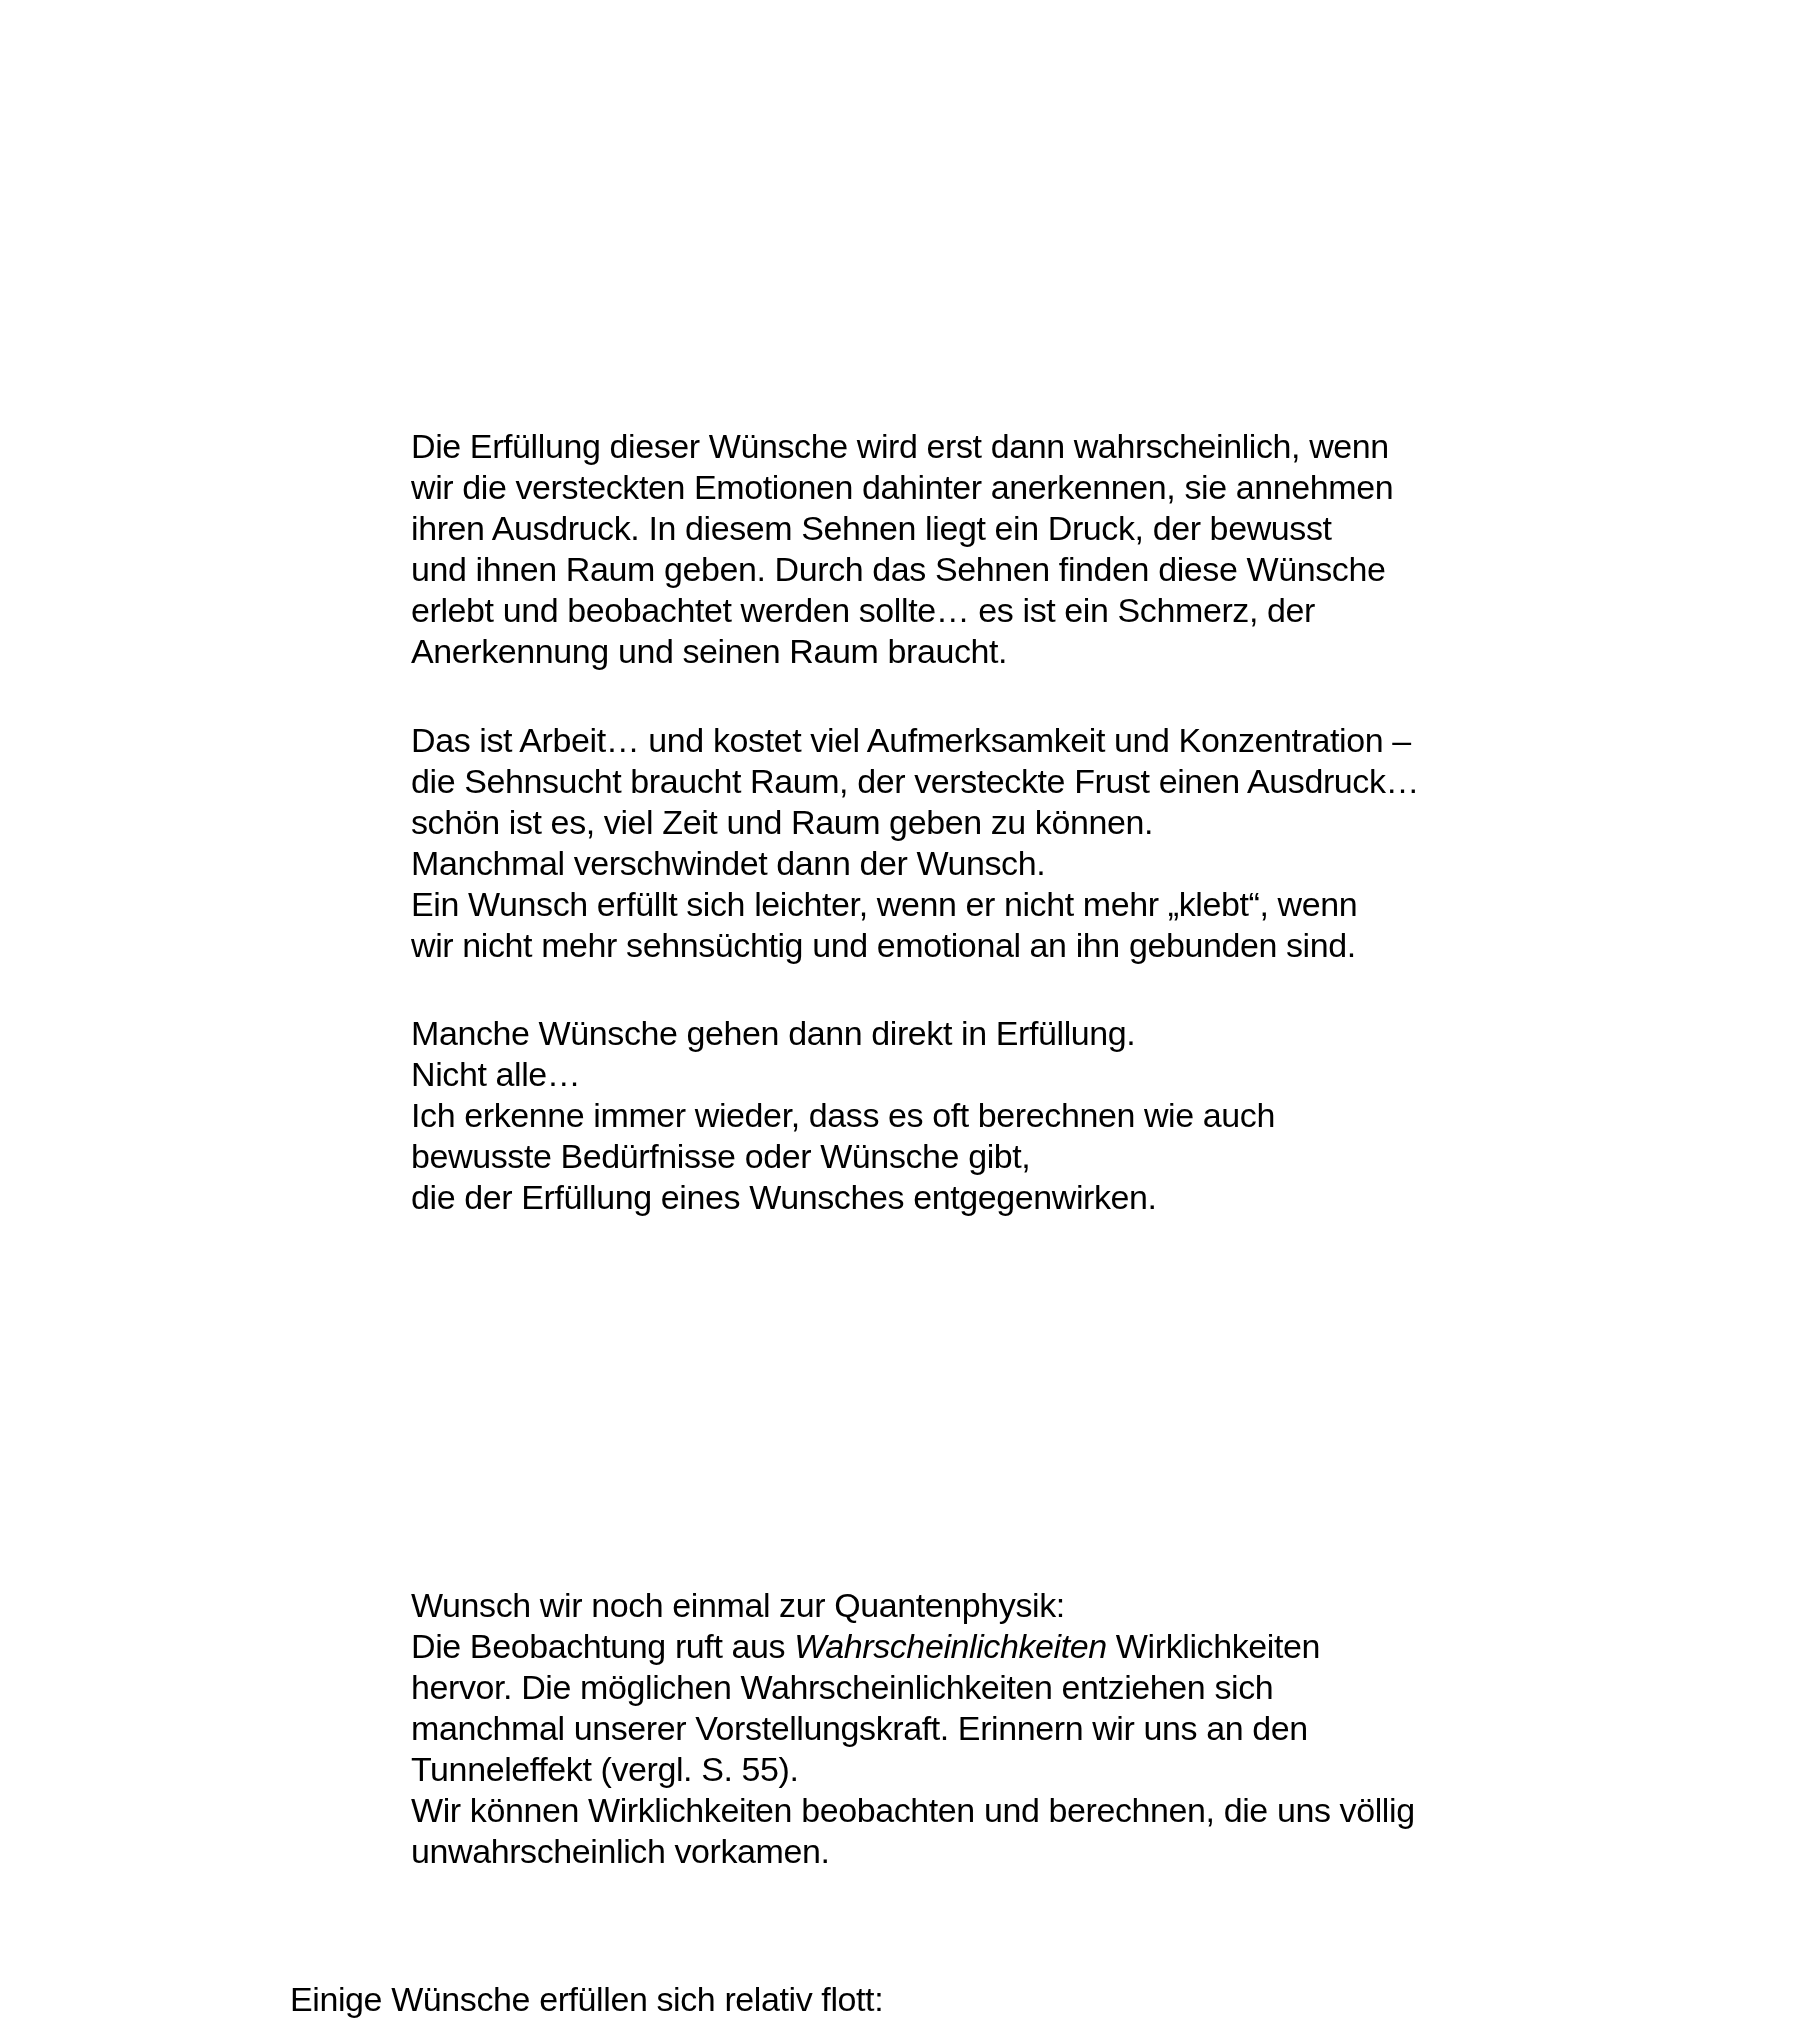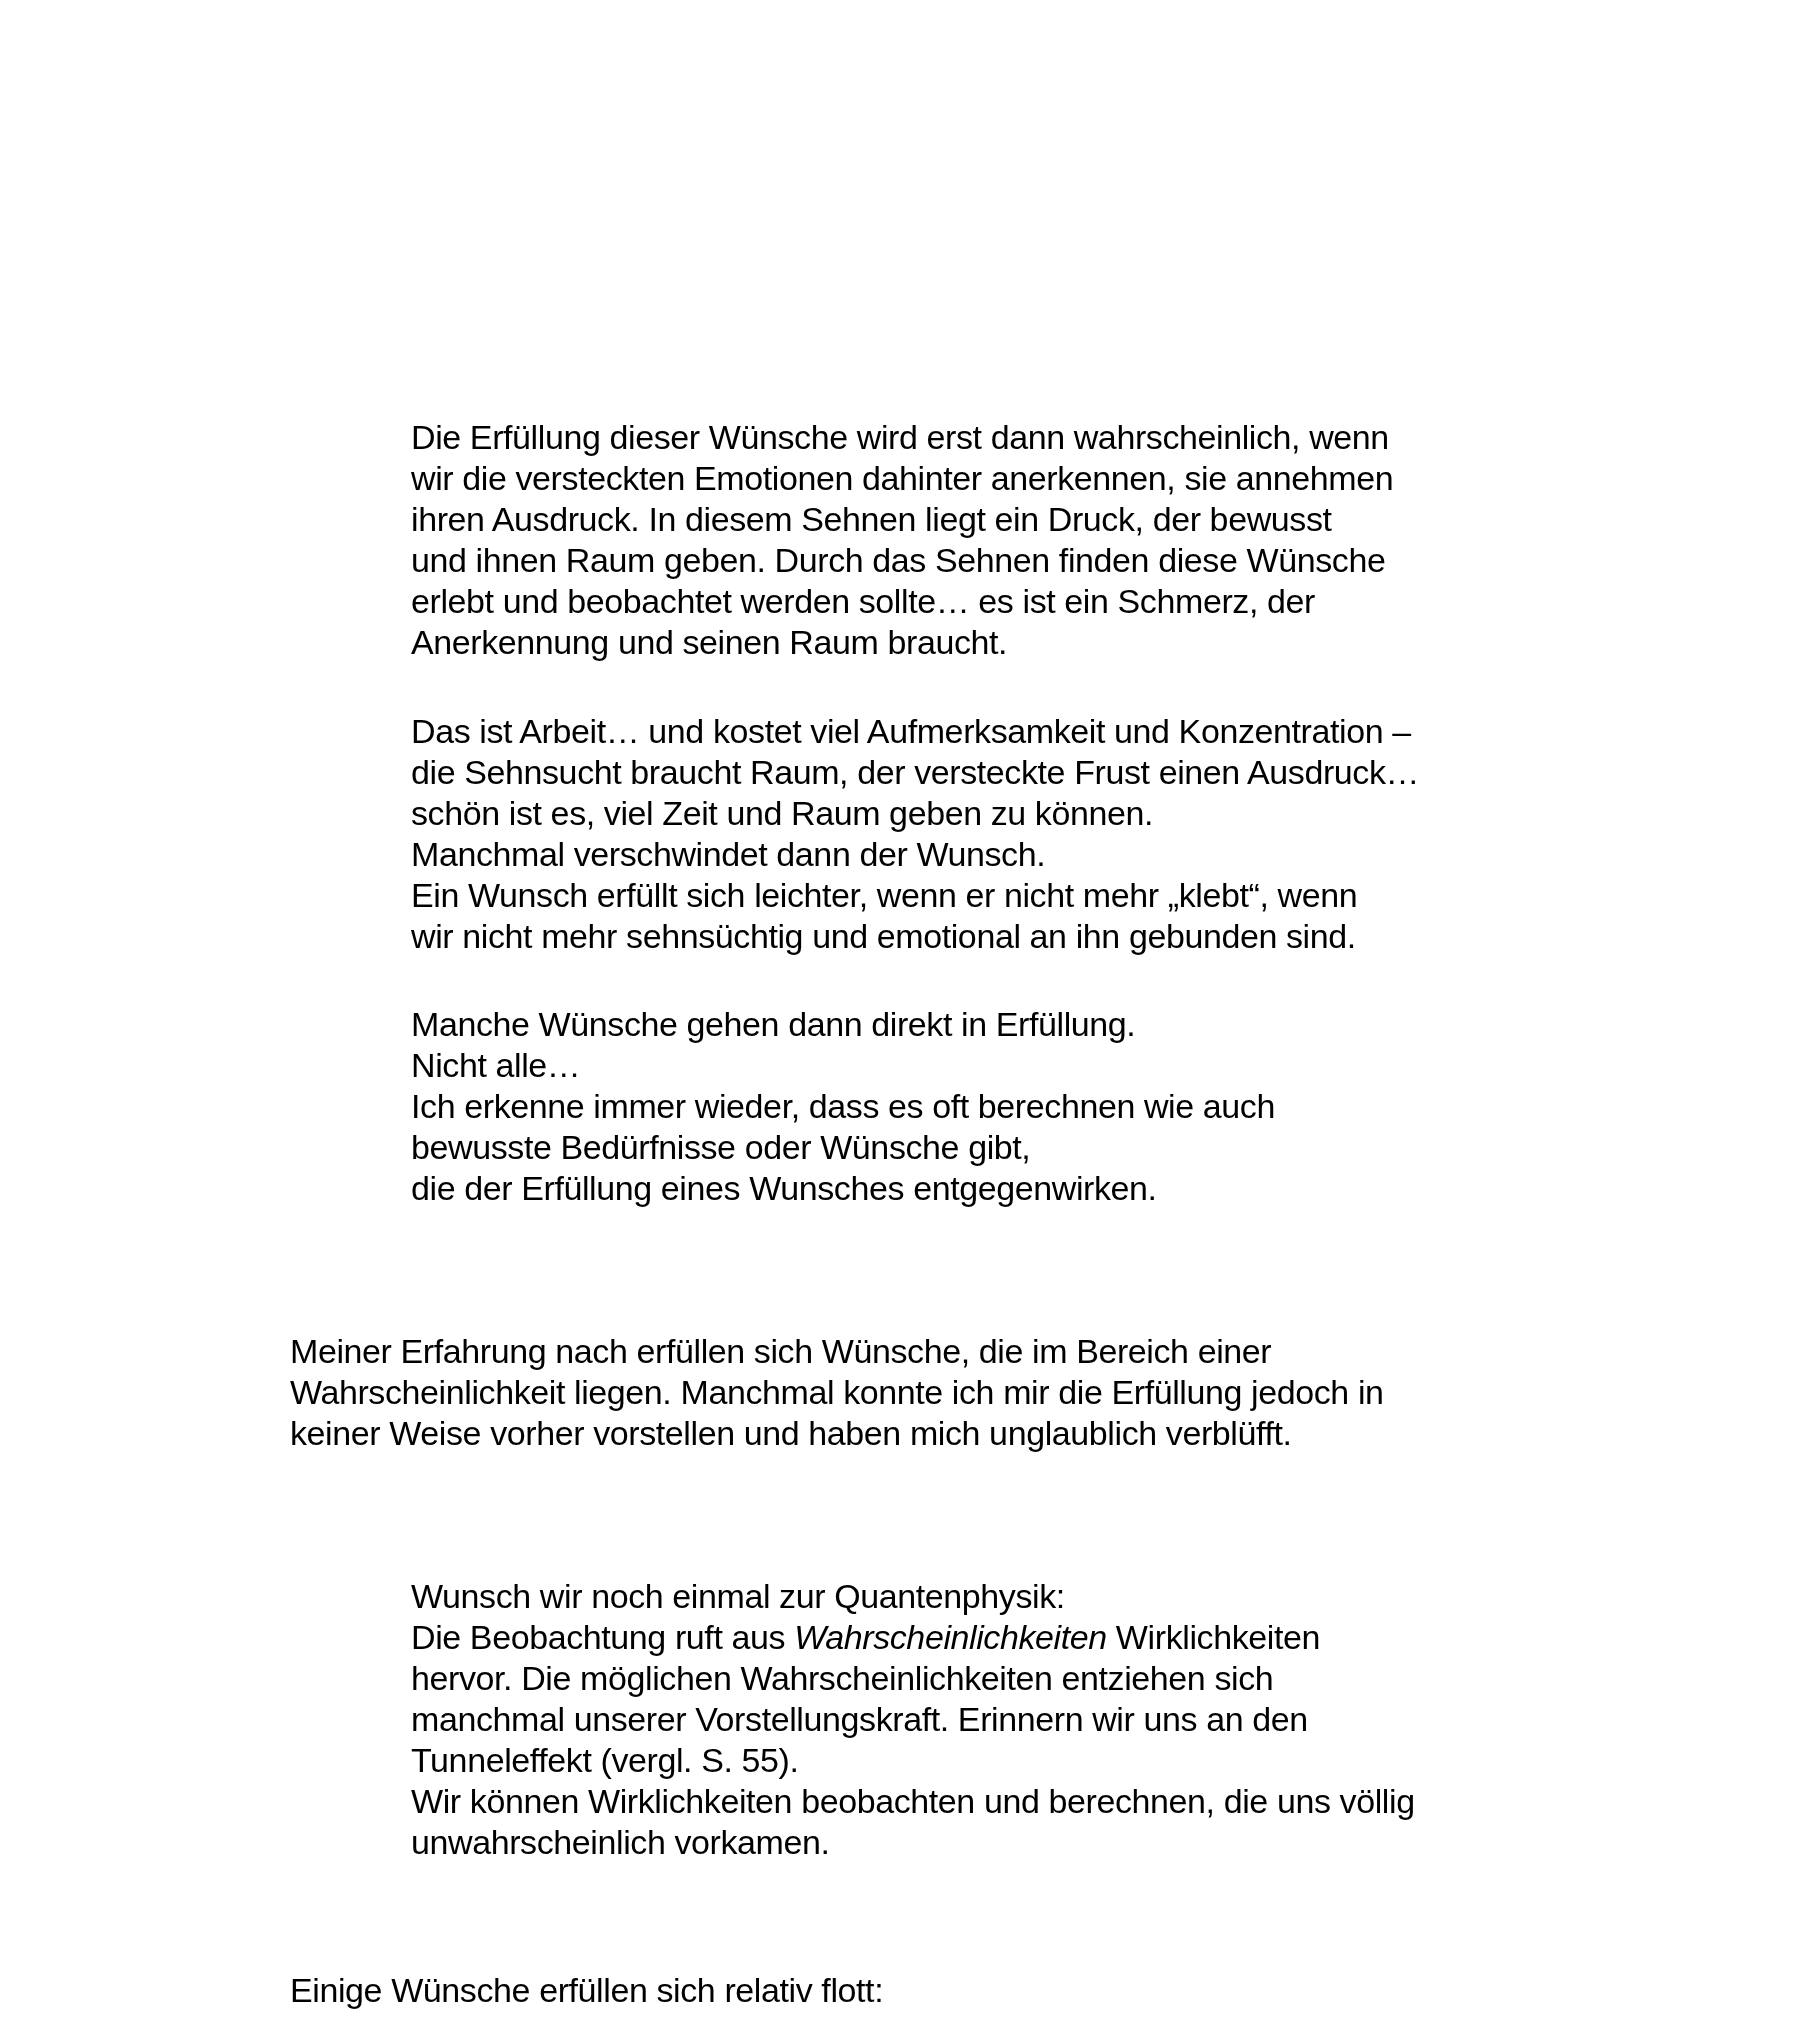--- a/index.html
+++ b/index.html
@@ -8,21 +8,21 @@
     position: relative;
     width: 1819px;
     height: 2582px;
     background: #ffffff;
     color: #000000;
     font-family: "Liberation Sans", "DejaVu Sans", sans-serif;
     font-size: 34px;
     line-height: 41px;
     letter-spacing: -0.4px;
   }
-  .block { position: absolute; }
+  .block { position: absolute; margin-top: 9px; }
   .indent-block { left: 411px; width: 1215px; }
   .full-block { left: 290px; width: 1302px; }
   .ln { white-space: nowrap; }
   .italic { font-style: italic; }
 </style>
 </head>
 <body>
 
 <div class="page">
 
@@ -45,25 +45,20 @@
   </div>
 
   <div class="block indent-block" style="top:1004px">
     <div class="ln">Manche Wünsche gehen dann direkt in Erfüllung.</div>
     <div class="ln">Nicht alle…</div>
     <div class="ln">Ich erkenne immer wieder, dass es oft berechnen wie auch</div>
     <div class="ln">bewusste Bedürfnisse oder Wünsche gibt,</div>
     <div class="ln">die der Erfüllung eines Wunsches entgegenwirken.</div>
   </div>
 
-  <div class="block full-block" style="top:1331px">
-    <div class="ln">Meiner Erfahrung nach erfüllen sich Wünsche, die im Bereich einer</div>
-    <div class="ln">Wahrscheinlichkeit liegen. Manchmal konnte ich mir die Erfüllung jedoch in</div>
-    <div class="ln">keiner Weise vorher vorstellen und haben mich unglaublich verblüfft.</div>
-  </div>
 
   <div class="block indent-block" style="top:1576px">
     <div class="ln">Wunsch wir noch einmal zur Quantenphysik:</div>
     <div class="ln"><span>Die Beobachtung ruft aus </span><span class="italic">Wahrscheinlichkeiten</span><span> Wirklichkeiten</span></div>
     <div class="ln">hervor. Die möglichen Wahrscheinlichkeiten entziehen sich</div>
     <div class="ln">manchmal unserer Vorstellungskraft. Erinnern wir uns an den</div>
     <div class="ln">Tunneleffekt (vergl. S. 55).</div>
     <div class="ln">Wir können Wirklichkeiten beobachten und berechnen, die uns völlig</div>
     <div class="ln">unwahrscheinlich vorkamen.</div>
   </div>

